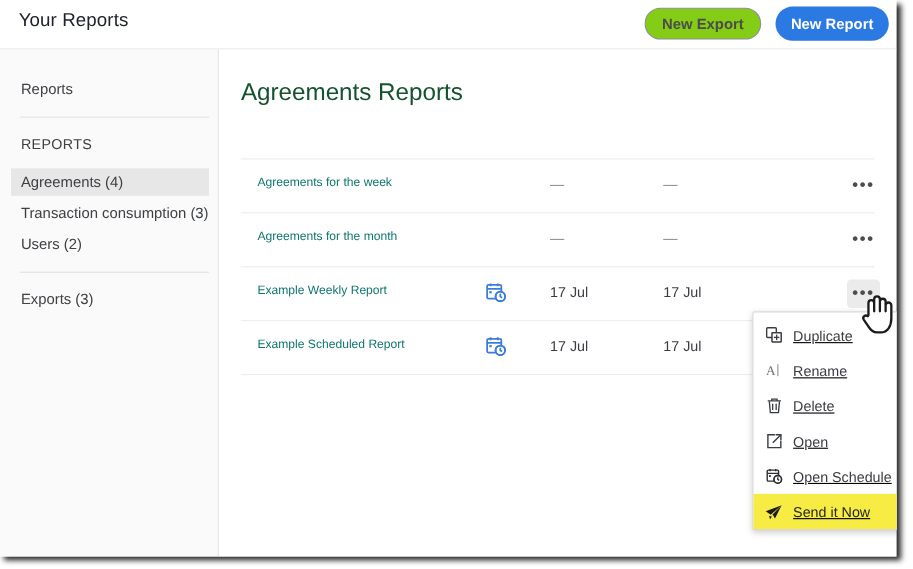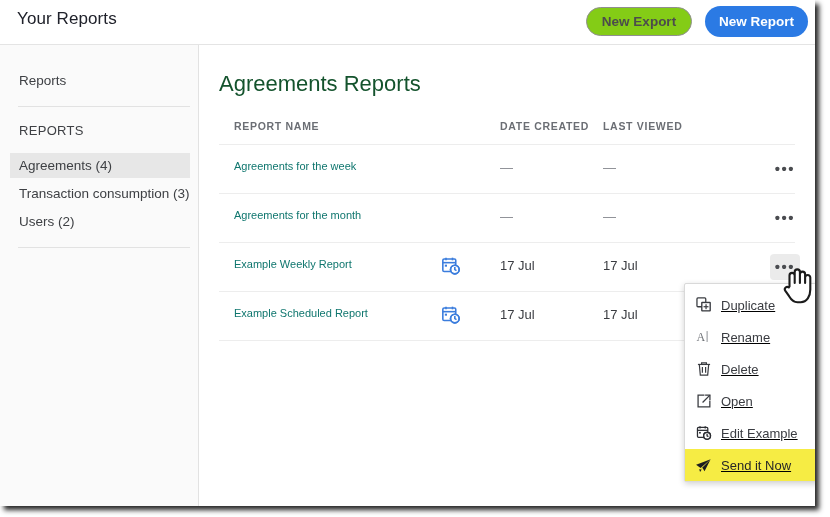--- a/index.html
+++ b/index.html
@@ -321,31 +321,29 @@
     </div>
     <div class="side-item" style="top:136px;">
       <span class="side-label">Transaction consumption (3)</span>
     </div>
     <div class="side-item" style="top:164px;">
       <span class="side-label">Users (2)</span>
     </div>
 
     <div class="side-divider" style="top:202px;"></div>
 
+    <div class="side-item" style="top:214px;">
+      <span class="side-label">Exports (3)</span>
+    </div>
   </div>
 
   <div class="main">
 
     <div class="page-title">Agreements Reports</div>
 
-    <div class="thead">
-      <div class="th th-name">REPORT NAME</div>
-      <div class="th th-date">DATE CREATED</div>
-      <div class="th th-viewed">LAST VIEWED</div>
-    </div>
     <div class="row-sep" style="top:99px;"></div>
 
     <div class="trow" style="top:100px;">
       <div class="cell-name">Agreements for the week</div>
       <div class="dash dash-created">—</div>
       <div class="dash dash-viewed">—</div>
       <div class="kebab">
         <div class="dots">•••</div>
       </div>
     </div>
@@ -458,21 +456,21 @@
           <rect x="2.2" y="3.6" width="15.5" height="15" rx="1.6"></rect>
           <line x1="2.2" y1="8" x2="17.7" y2="8"></line>
           <line x1="6" y1="2" x2="6" y2="5.2"></line>
           <line x1="13.8" y1="2" x2="13.8" y2="5.2"></line>
           <rect x="4.6" y="10.4" width="2.6" height="2.4" fill="#2c2e33" stroke="none"></rect>
           <circle cx="16.6" cy="16.2" r="5.2" fill="#ffffff"></circle>
           <circle cx="16.6" cy="16.2" r="5.2"></circle>
           <polyline points="16.6,13.3 16.6,16.3 18.6,17.5"></polyline>
         </svg>
       </span>
-      <span class="ctx-label">Edit Example</span>
+      <span class="ctx-label">Open Schedule</span>
     </div>
 
     <div class="ctx-item highlight">
       <span class="ctx-ico">
         <svg width="17" height="17" viewBox="0 0 20 20">
           <path d="M1.3 9.2 L18.4 2.6 L6.6 12.9 Z" fill="#1c1d20"></path>
           <path d="M7.6 13.6 L18.4 2.6 L11.2 16.8 L8.9 13.0 Z" fill="#1c1d20"></path>
           <path d="M4.9 14.3 L7.9 14.8 L6.0 17.6 Z" fill="#1c1d20"></path>
         </svg>
       </span>

